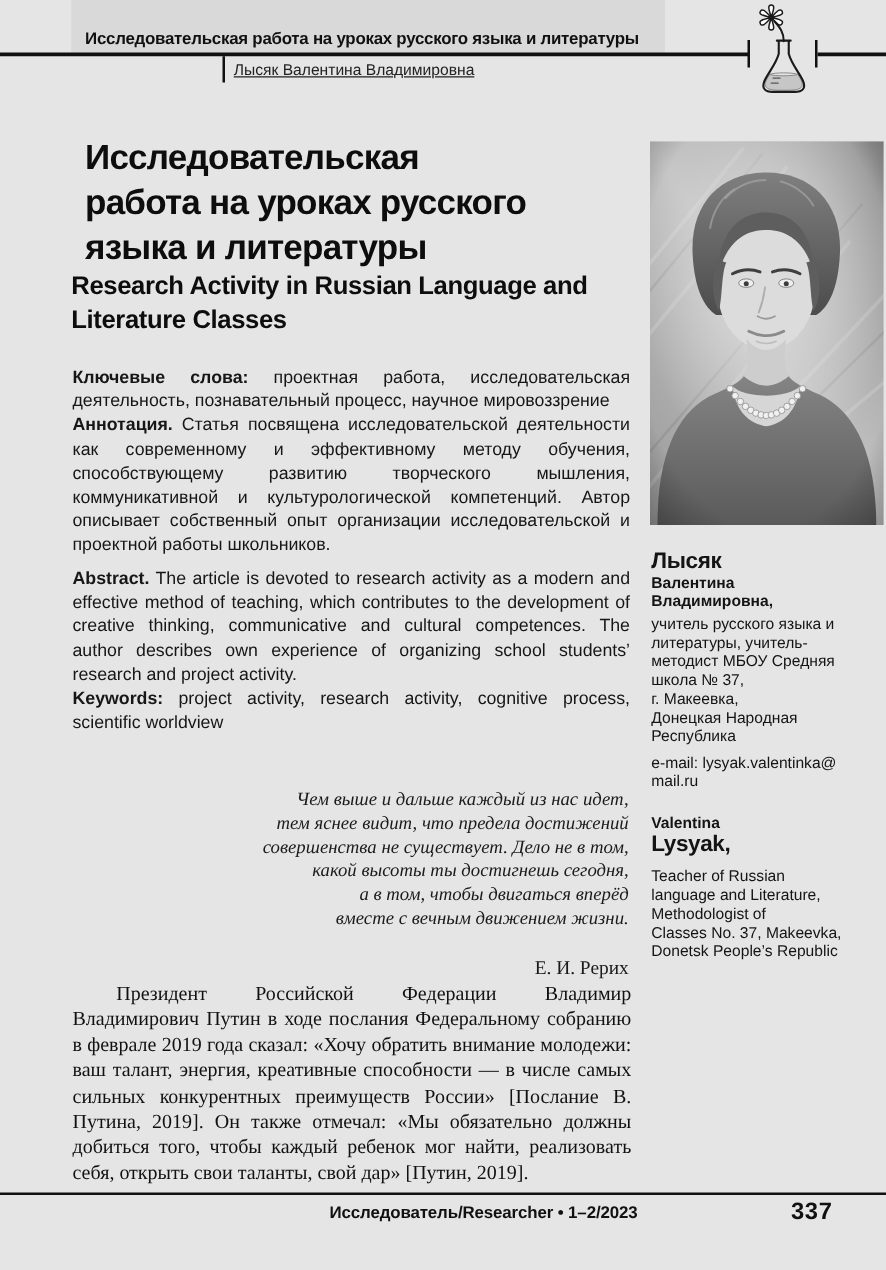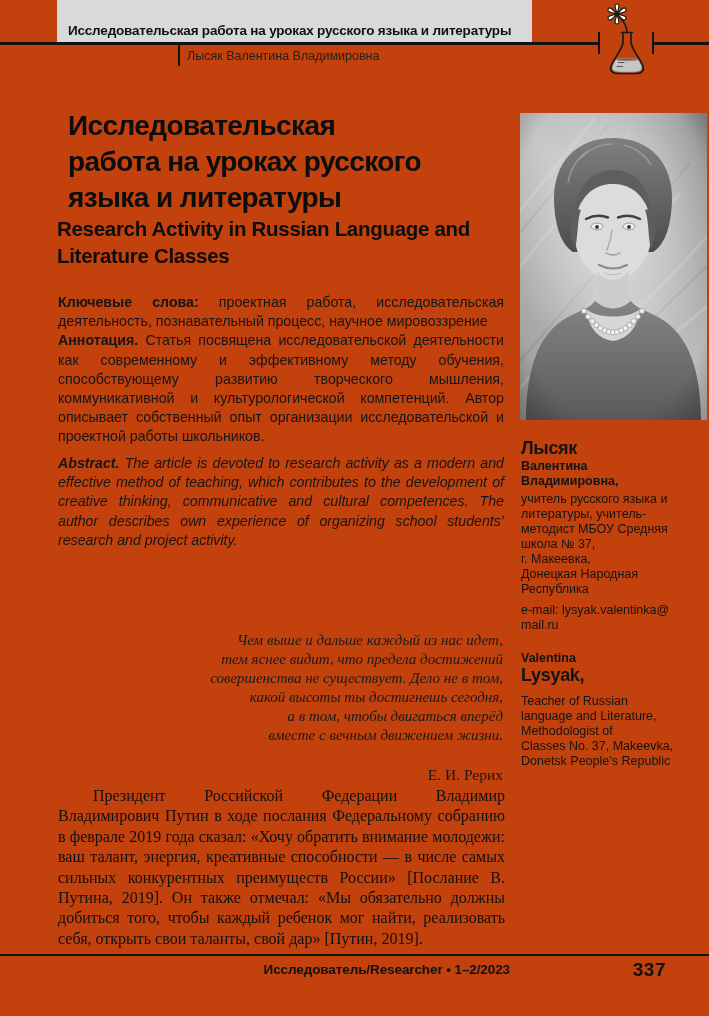--- a/index.html
+++ b/index.html
@@ -1,55 +1,55 @@
 <!DOCTYPE html>
 <html><head>
 <meta charset="utf-8">
 <style>
   html, body { margin: 0; padding: 0; background: #ffffff; }
   .page {
     position: relative;
     width: 709px;
     height: 1016px;
-    background: #c2410c;
+    background: #e5e5e5;
     font-family: "Liberation Sans", sans-serif;
     color: #111111;
     overflow: hidden;
   }
   
   .runhead-bar {
     position: absolute; left: 57px; top: 0; width: 475px; height: 43px;
     background: #d9d9d9;
     display: flex; align-items: flex-end;
     box-sizing: border-box; padding: 0 6px 5px 11px;
   }
   .runhead-title { font-weight: bold; font-size: 13.5px; letter-spacing: -0.2px; white-space: nowrap; }
   .header-rule      { position: absolute; left: 0;   top: 42px; width: 599px; height: 3px; background: #111; }
   .header-rule-right{ position: absolute; left: 654px;top: 42px; width: 55px;  height: 3px; background: #111; }
   .tick { position: absolute; width: 2px; height: 22px; top: 32px; background: #111; }
   .tick-left  { left: 598px; }
   .tick-right { left: 652px; }
   .flask { position: absolute; left: 601px; top: 2px; }
   .author-line { position: absolute; left: 178px; top: 45px; display: flex; align-items: center; }
   .author-line .vbar { width: 2px; height: 21px; background: #111; margin-right: 7px; }
-  .author-line .name { font-size: 12.5px; color: #222; }
+  .author-line .name { font-size: 12.5px; color: #222; text-decoration: underline; }
 
   
   .title-ru {
     position: absolute; left: 57px; top: 97px; width: 460px; margin: 11px;
     font-size: 28px; line-height: 36px; font-weight: bold; letter-spacing: -0.6px;
     white-space: pre-line; color: #0d0d0d;
   }
   .title-en {
     position: absolute; left: 57px; top: 215px; width: 460px; margin: 0;
     font-size: 20.5px; line-height: 27px; font-weight: bold; letter-spacing: -0.3px;
     white-space: pre-line; color: #0d0d0d;
   }
   .block-ru { position: absolute; left: 58px; top: 293px; width: 446px; }
-  .block-en { position: absolute; left: 58px; top: 454px; width: 446px; font-style: italic; }
+  .block-en { position: absolute; left: 58px; top: 454px; width: 446px; }
   .para { margin: 0; font-size: 14.2px; line-height: 19.2px; text-align: justify; color: #161616; }
   .epigraph {
     position: absolute; left: 58px; top: 612px; width: 445px;
     text-align: right; font-family: "Liberation Serif", serif; font-style: italic;
     font-size: 15px; line-height: 19px; white-space: pre-line; color: #1a1a1a;
   }
   .epigraph-author { font-style: normal; font-size: 15.5px; margin-top: 1px; }
   .body-text {
     position: absolute; left: 58px; top: 786px; width: 447px; margin: 0;
     font-family: "Liberation Serif", serif; font-size: 16px; line-height: 20.4px;
@@ -125,20 +125,21 @@
   <h2 class="title-en">Research Activity in Russian Language and
 Literature Classes</h2>
 
   <div class="block-ru">
     <p class="para"><b>Ключевые слова:</b> <span>проектная работа, исследовательская деятельность, познавательный процесс, научное мировоззрение</span></p>
     <p class="para"><b>Аннотация.</b> <span>Статья посвящена исследовательской деятельности как современному и эффективному методу обучения, способствующему развитию творческого мышления, коммуникативной и культурологической компетенций. Автор описывает собственный опыт организации исследовательской и проектной работы школьников.</span></p>
   </div>
 
   <div class="block-en">
     <p class="para"><b>Abstract.</b> <span>The article is devoted to research activity as a modern and effective method of teaching, which contributes to the development of creative thinking, communicative and cultural competences. The author describes own experience of organizing school students’ research and project activity.</span></p>
+    <p class="para"><b>Keywords:</b> <span>project activity, research activity, cognitive process, scientific worldview</span></p>
   </div>
 
   <div class="epigraph">
     <div>Чем выше и дальше каждый из нас идет,
 тем яснее видит, что предела достижений
 совершенства не существует. Дело не в том,
 какой высоты ты достигнешь сегодня,
 а в том, чтобы двигаться вперёд
 вместе с вечным движением жизни.</div>
     <div class="epigraph-author">Е. И. Рерих</div>

